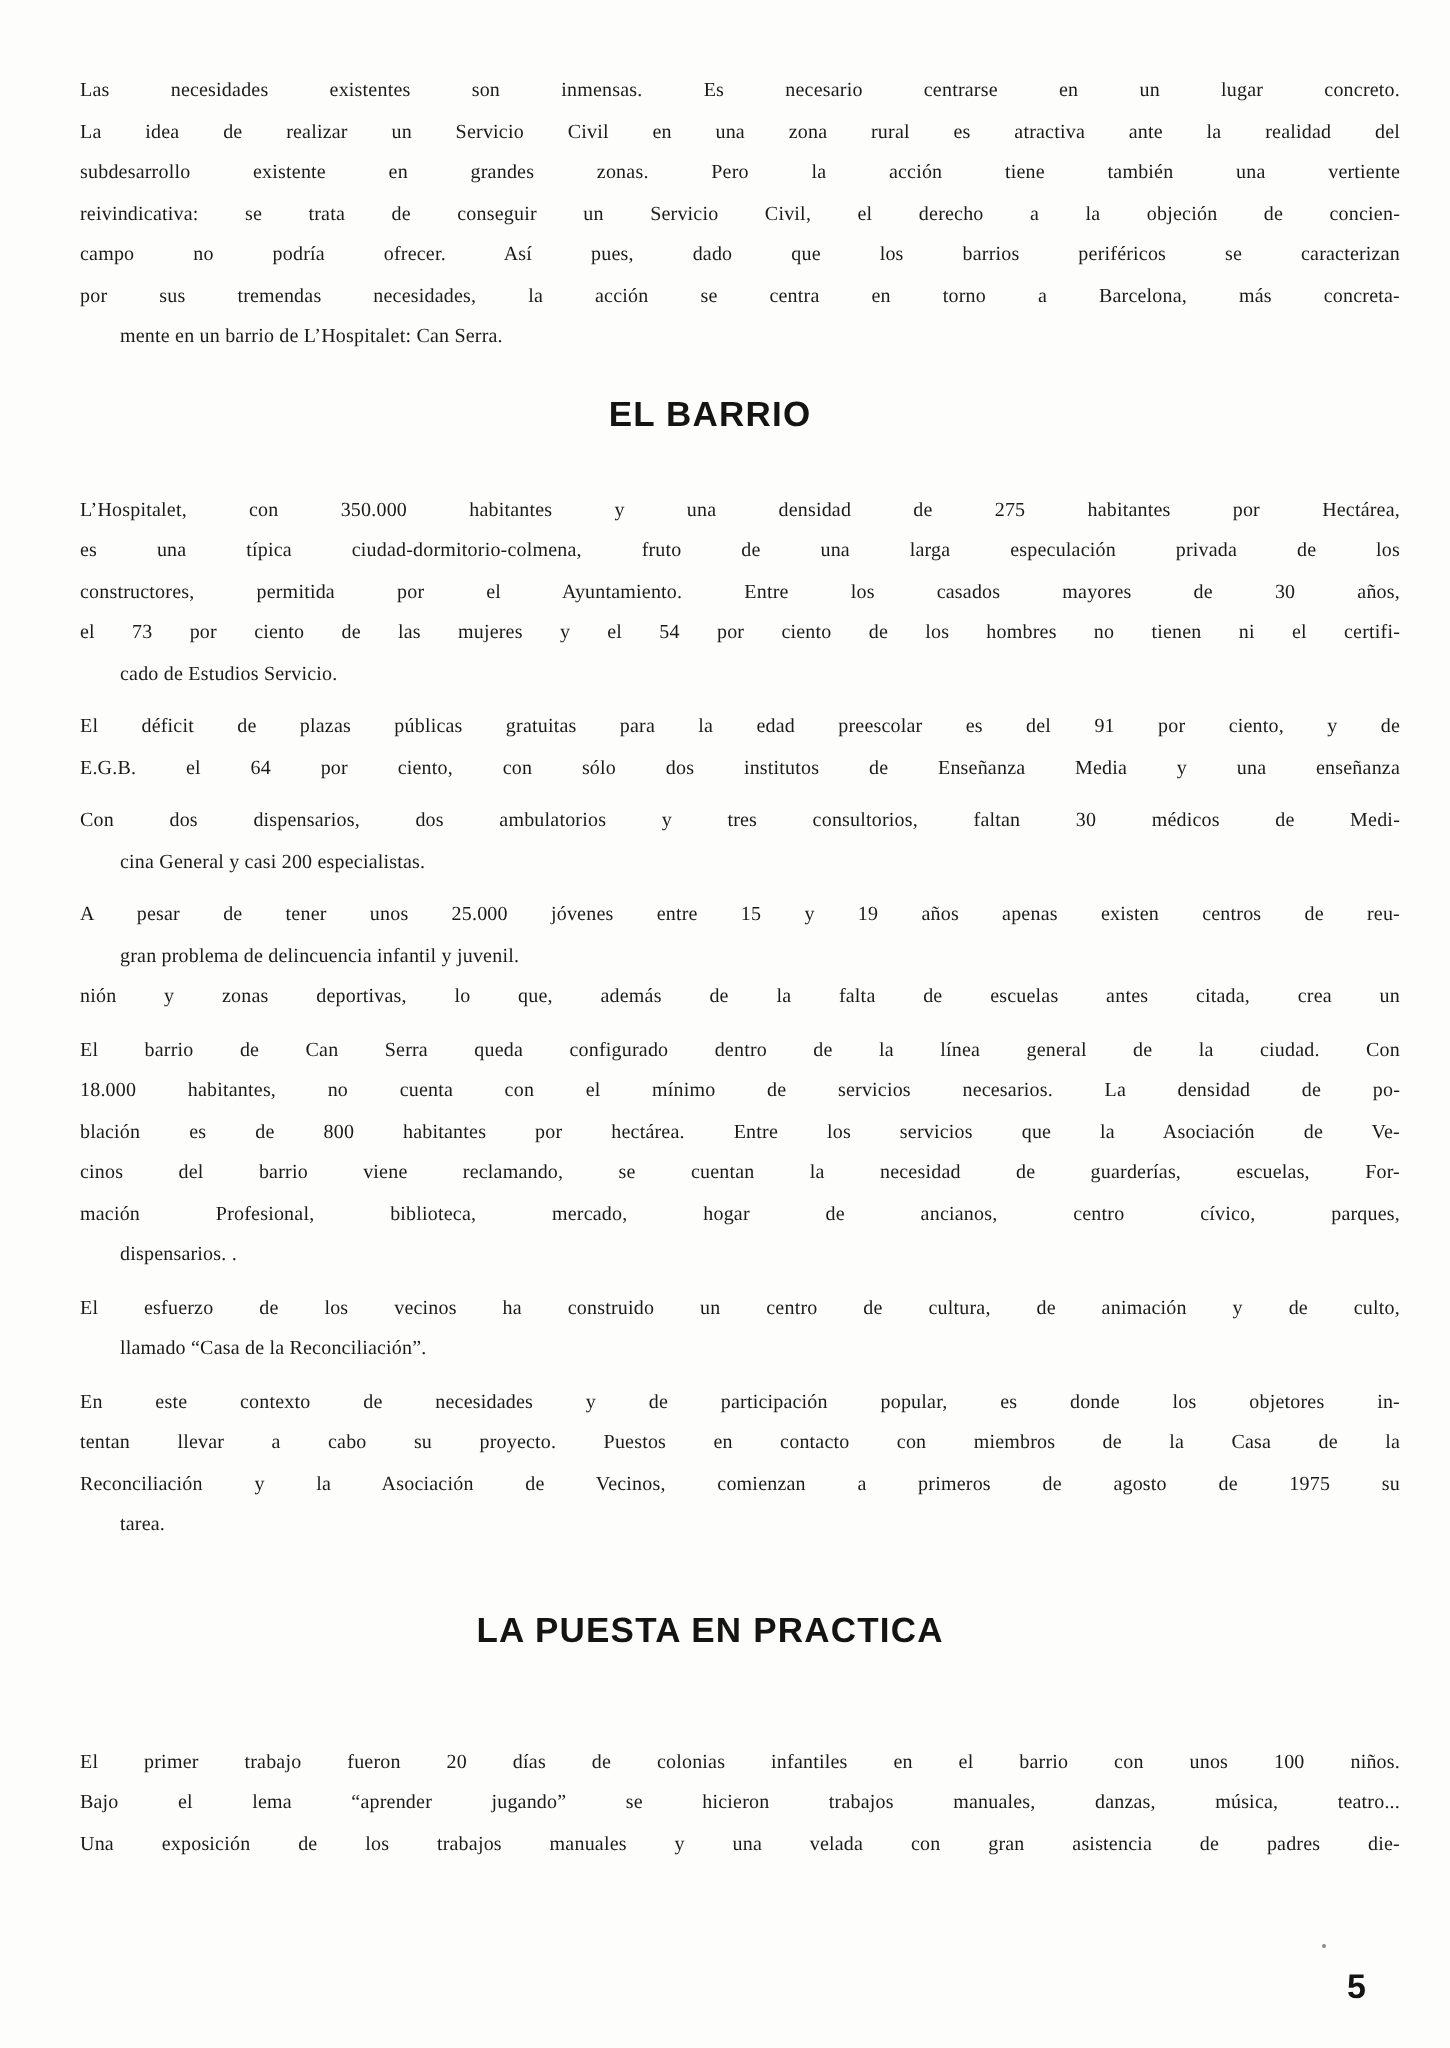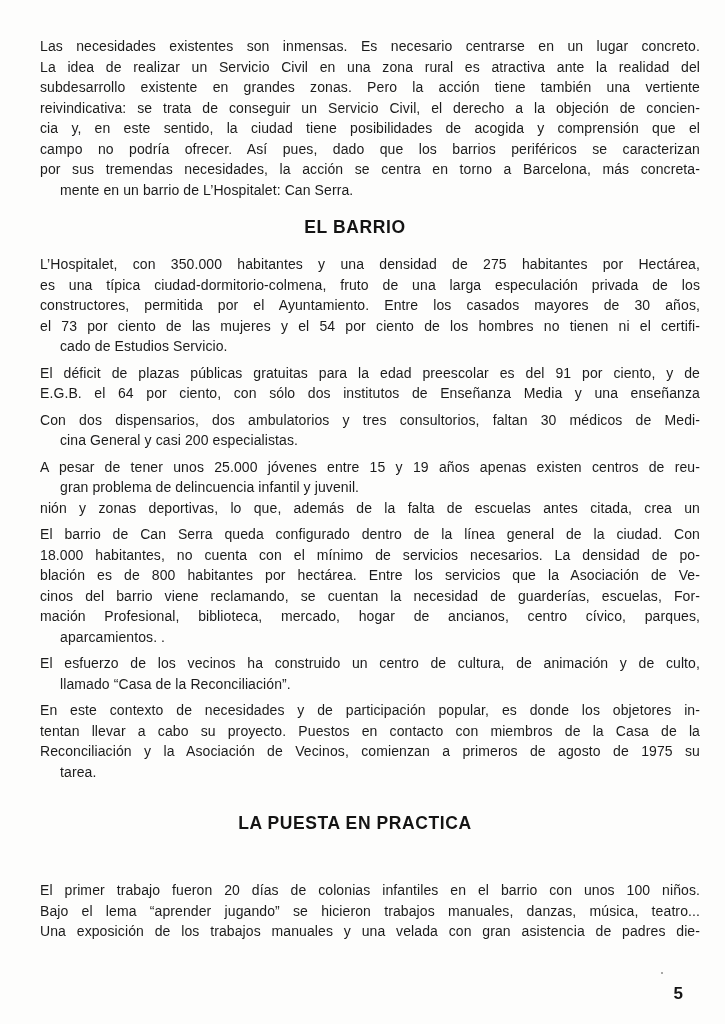--- a/index.html
+++ b/index.html
@@ -17,43 +17,44 @@
     font-family: "Liberation Sans", sans-serif;
     color: #1b1b1b;
     box-sizing: border-box;
     padding: 36px 25px 0 40px;
   }
   .content {
     width: 660px;
   }
   .para {
     margin: 0 0 6px 0;
-    font-size: 14px;
+    font-size: 10px;
     line-height: 20.5px;
     letter-spacing: 0.1px;
+    font-family: Liberation Serif, serif;
   }
   .line {
     text-align: justify;
     text-align-last: justify;
     white-space: normal;
   }
   .line.last {
     text-align-last: left;
     margin-left: 20px;
   }
   .heading {
     font-weight: bold;
     font-size: 17.5px;
     letter-spacing: 0.6px;
     text-align: center;
     line-height: 22px;
     color: #141414;
   }
   .heading.h-a {
-    margin: 16px 30px 16px 0;
+    margin: 16px 30px 28px 0;
     text-align: center;
   }
   .heading.h-b {
     margin: 30px 30px 46px 0;
   }
   .page-number {
     position: absolute;
     top: 984px;
     right: 42px;
     font-size: 17px;
@@ -73,21 +74,20 @@
 </head>
 <body>
 
 <div class="page">
   <div class="content">
       <div class="para">
         <div class="line">Las necesidades existentes son inmensas. Es necesario centrarse en un lugar concreto.</div>
         <div class="line">La idea de realizar un Servicio Civil en una zona rural es atractiva ante la realidad del</div>
         <div class="line">subdesarrollo existente en grandes zonas. Pero la acción tiene también una vertiente</div>
         <div class="line">reivindicativa: se trata de conseguir un Servicio Civil, el derecho a la objeción de concien-</div>
-        <div class="line">cia y, en este sentido, la ciudad tiene posibilidades de acogida y comprensión que el</div>
         <div class="line">campo no podría ofrecer. Así pues, dado que los barrios periféricos se caracterizan</div>
         <div class="line">por sus tremendas necesidades, la acción se centra en torno a Barcelona, más concreta-</div>
         <div class="line last">mente en un barrio de L’Hospitalet: Can Serra.</div>
       </div>
       <div class="heading h-a">EL BARRIO</div>
       <div class="para">
         <div class="line">L’Hospitalet, con 350.000 habitantes y una densidad de 275 habitantes por Hectárea,</div>
         <div class="line">es una típica ciudad-dormitorio-colmena, fruto de una larga especulación privada de los</div>
         <div class="line">constructores, permitida por el Ayuntamiento. Entre los casados mayores de 30 años,</div>
         <div class="line">el 73 por ciento de las mujeres y el 54 por ciento de los hombres no tienen ni el certifi-</div>
@@ -105,21 +105,21 @@
         <div class="line">A pesar de tener unos 25.000 jóvenes entre 15 y 19 años apenas existen centros de reu-</div>
         <div class="line last">gran problema de delincuencia infantil y juvenil.</div>
         <div class="line">nión y zonas deportivas, lo que, además de la falta de escuelas antes citada, crea un</div>
       </div>
       <div class="para">
         <div class="line">El barrio de Can Serra queda configurado dentro de la línea general de la ciudad. Con</div>
         <div class="line">18.000 habitantes, no cuenta con el mínimo de servicios necesarios. La densidad de po-</div>
         <div class="line">blación es de 800 habitantes por hectárea. Entre los servicios que la Asociación de Ve-</div>
         <div class="line">cinos del barrio viene reclamando, se cuentan la necesidad de guarderías, escuelas, For-</div>
         <div class="line">mación Profesional, biblioteca, mercado, hogar de ancianos, centro cívico, parques,</div>
-        <div class="line last">aparcamientos.    .</div>
+        <div class="line last">dispensarios.    .</div>
       </div>
       <div class="para">
         <div class="line">El esfuerzo de los vecinos ha construido un centro de cultura, de animación y de culto,</div>
         <div class="line last">llamado “Casa de la Reconciliación”.</div>
       </div>
       <div class="para">
         <div class="line">En este contexto de necesidades y de participación popular, es donde los objetores in-</div>
         <div class="line">tentan llevar a cabo su proyecto. Puestos en contacto con miembros de la Casa de la</div>
         <div class="line">Reconciliación y la Asociación de Vecinos, comienzan a primeros de agosto de 1975 su</div>
         <div class="line last">tarea.</div>

